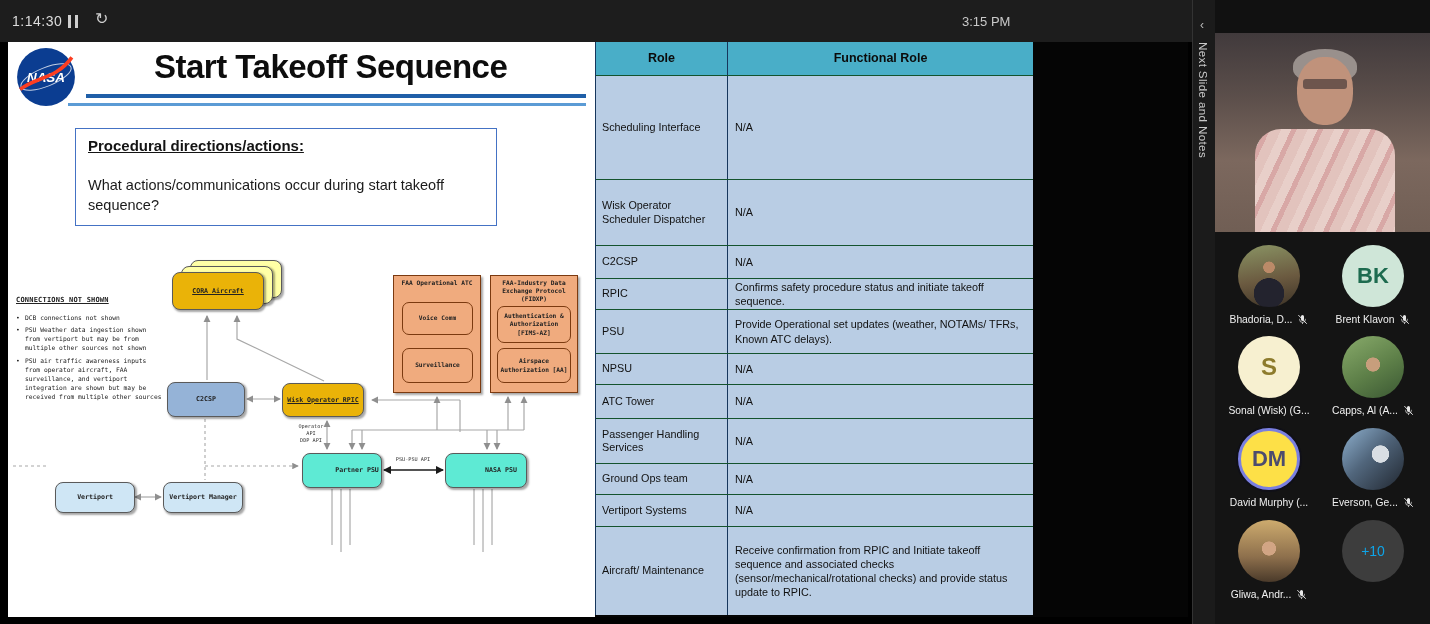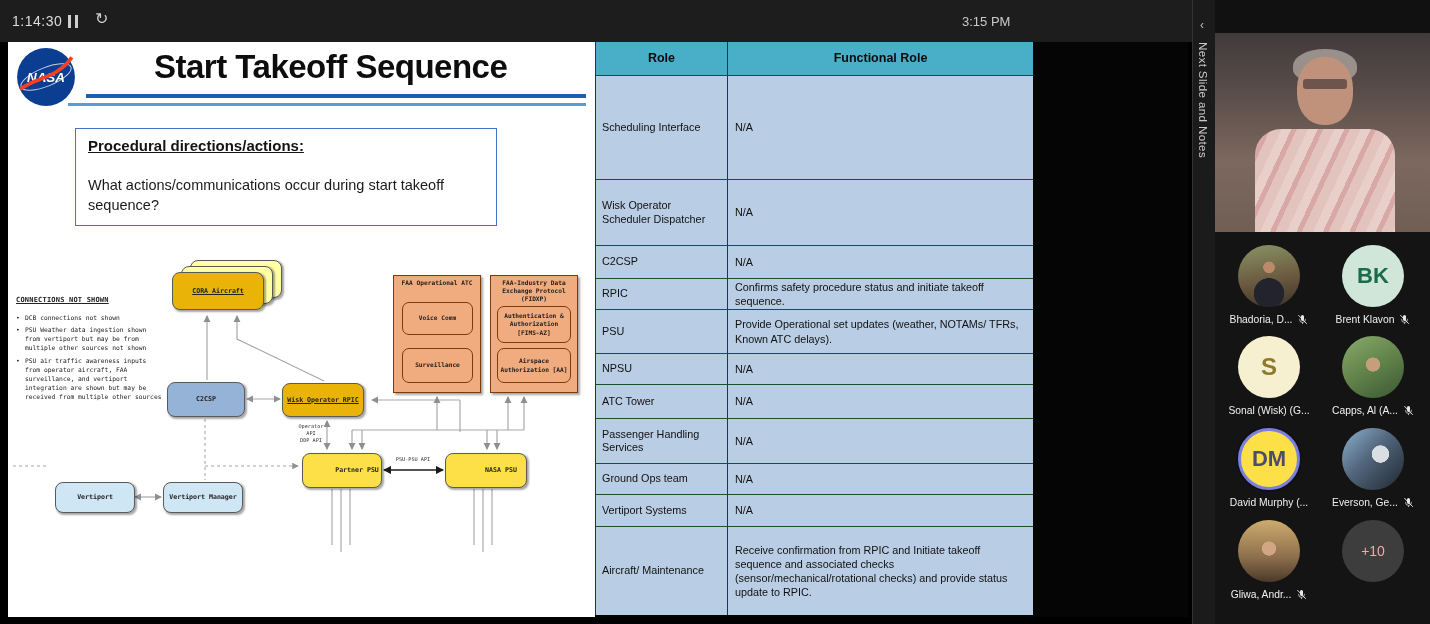--- a/index.html
+++ b/index.html
@@ -30,21 +30,21 @@
   #conn-note { position:absolute; left:8px; top:254px; width:148px; font-family:"DejaVu Sans Mono",monospace; color:#222; }
   #conn-heading { font-size:7px; font-weight:700; text-decoration:underline; letter-spacing:.2px; }
   #conn-note ul { margin-top:9px; list-style:none; }
   #conn-note li { font-size:6.3px; line-height:1.45; margin-bottom:3px; padding-left:9px; position:relative; }
   #conn-note li::before { content:"•"; position:absolute; left:0; }
 
   
   .dbox { position:absolute; border:1px solid #5a5a5a; border-radius:8px; display:flex; align-items:center; justify-content:center; text-align:center; font-family:"DejaVu Sans Mono",monospace; font-size:6.6px; font-weight:700; color:#222; box-shadow:1.5px 1.5px 2px rgba(0,0,0,.35); padding:2px; line-height:1.3; }
   .yellow { background:#eab308;text-decoration:underline; }
   .blue   { background:#95b3d7; }
-  .green  { background:#fde047;padding-left:32px; }
+  .green  { background:#5eead4;padding-left:32px; }
   .lblue  { background:#cfe6f5; }
   .ostack { position:absolute; background:#f0ab7e; border:1px solid #7b3a10; box-shadow:1.5px 1.5px 2px rgba(0,0,0,.35); }
   .ostack .otitle { font-family:"DejaVu Sans Mono",monospace; font-size:6.2px; font-weight:700; text-align:center; color:#222; padding-top:3px; line-height:1.25; }
   .obox { position:absolute; background:#f0ab7e; border:1px solid #7b3a10; border-radius:7px; display:flex; align-items:center; justify-content:center; text-align:center; font-family:"DejaVu Sans Mono",monospace; font-size:6.2px; font-weight:700; color:#222; line-height:1.3; padding:2px; }
   .cora-layer { position:absolute; background:#ffffa6; border:1px solid #5a5a5a; border-radius:8px; box-shadow:1.5px 1.5px 2px rgba(0,0,0,.35); }
   .tiny-label { position:absolute; font-family:"DejaVu Sans Mono",monospace; font-size:5.2px; color:#333; text-align:center; line-height:1.35; }
 
   #arrow-layer { position:absolute; left:0; top:0; width:587px; height:575px; pointer-events:none; }
 
   
@@ -77,21 +77,21 @@
   .p-name { margin-top:7px; font-size:10.3px; color:#f0f0f0; white-space:nowrap; display:flex; align-items:center; justify-content:center; gap:5px; }
   .mic-off { width:11px; height:11px; flex:none; }
 
   .av-bhadoria { background:radial-gradient(circle at 50% 36%, #bb8a68 11%, rgba(0,0,0,0) 12%), radial-gradient(circle at 50% 78%, #23232e 26%, rgba(0,0,0,0) 27%), linear-gradient(170deg,#8a9464 0%,#6b5a40 55%,#3c3226 100%); }
   .av-bk { background:#cfe6d8; color:#1d6b4f; font-size:22px; }
   .av-sonal { background:#f7f0d0; color:#8d7b2c; font-size:24px; }
   .av-capps { background:radial-gradient(circle at 50% 46%, #c79e7c 15%, rgba(0,0,0,0) 16%), linear-gradient(150deg,#89ab6b 0%,#5d7f48 55%,#3a5733 100%); }
   .av-dm { background:#fde047; color:#4c4c6e; font-size:22px; border:3px solid #7a7fe0; box-shadow:0 0 0 2px #101018; }
   .av-everson { background:radial-gradient(circle at 62% 42%, #d9dee3 16%, rgba(0,0,0,0) 17%), linear-gradient(135deg,#8fb1cf 0%,#51667c 45%,#20262f 100%); }
   .av-gliwa { background:radial-gradient(circle at 50% 46%, #d2a584 15%, rgba(0,0,0,0) 16%), linear-gradient(180deg,#cdab6e 0%,#8d6f4c 60%,#4a3a2a 100%); }
-  .av-plus { background:#3d3d3d; color:#fca5a5; font-size:14px; font-weight:400;text-align:center; }
+  .av-plus { background:#3d3d3d; color:#0ea5e9; font-size:14px; font-weight:400;text-align:center; }
 </style>
 </head>
 <body>
 
 <div id="topbar">
   <span id="timer">1:14:30</span>
   <span id="pause-btn"><i></i><i></i></span>
   <span id="restart-btn">↻</span>
   <span id="clock">3:15 PM</span>
 </div>

